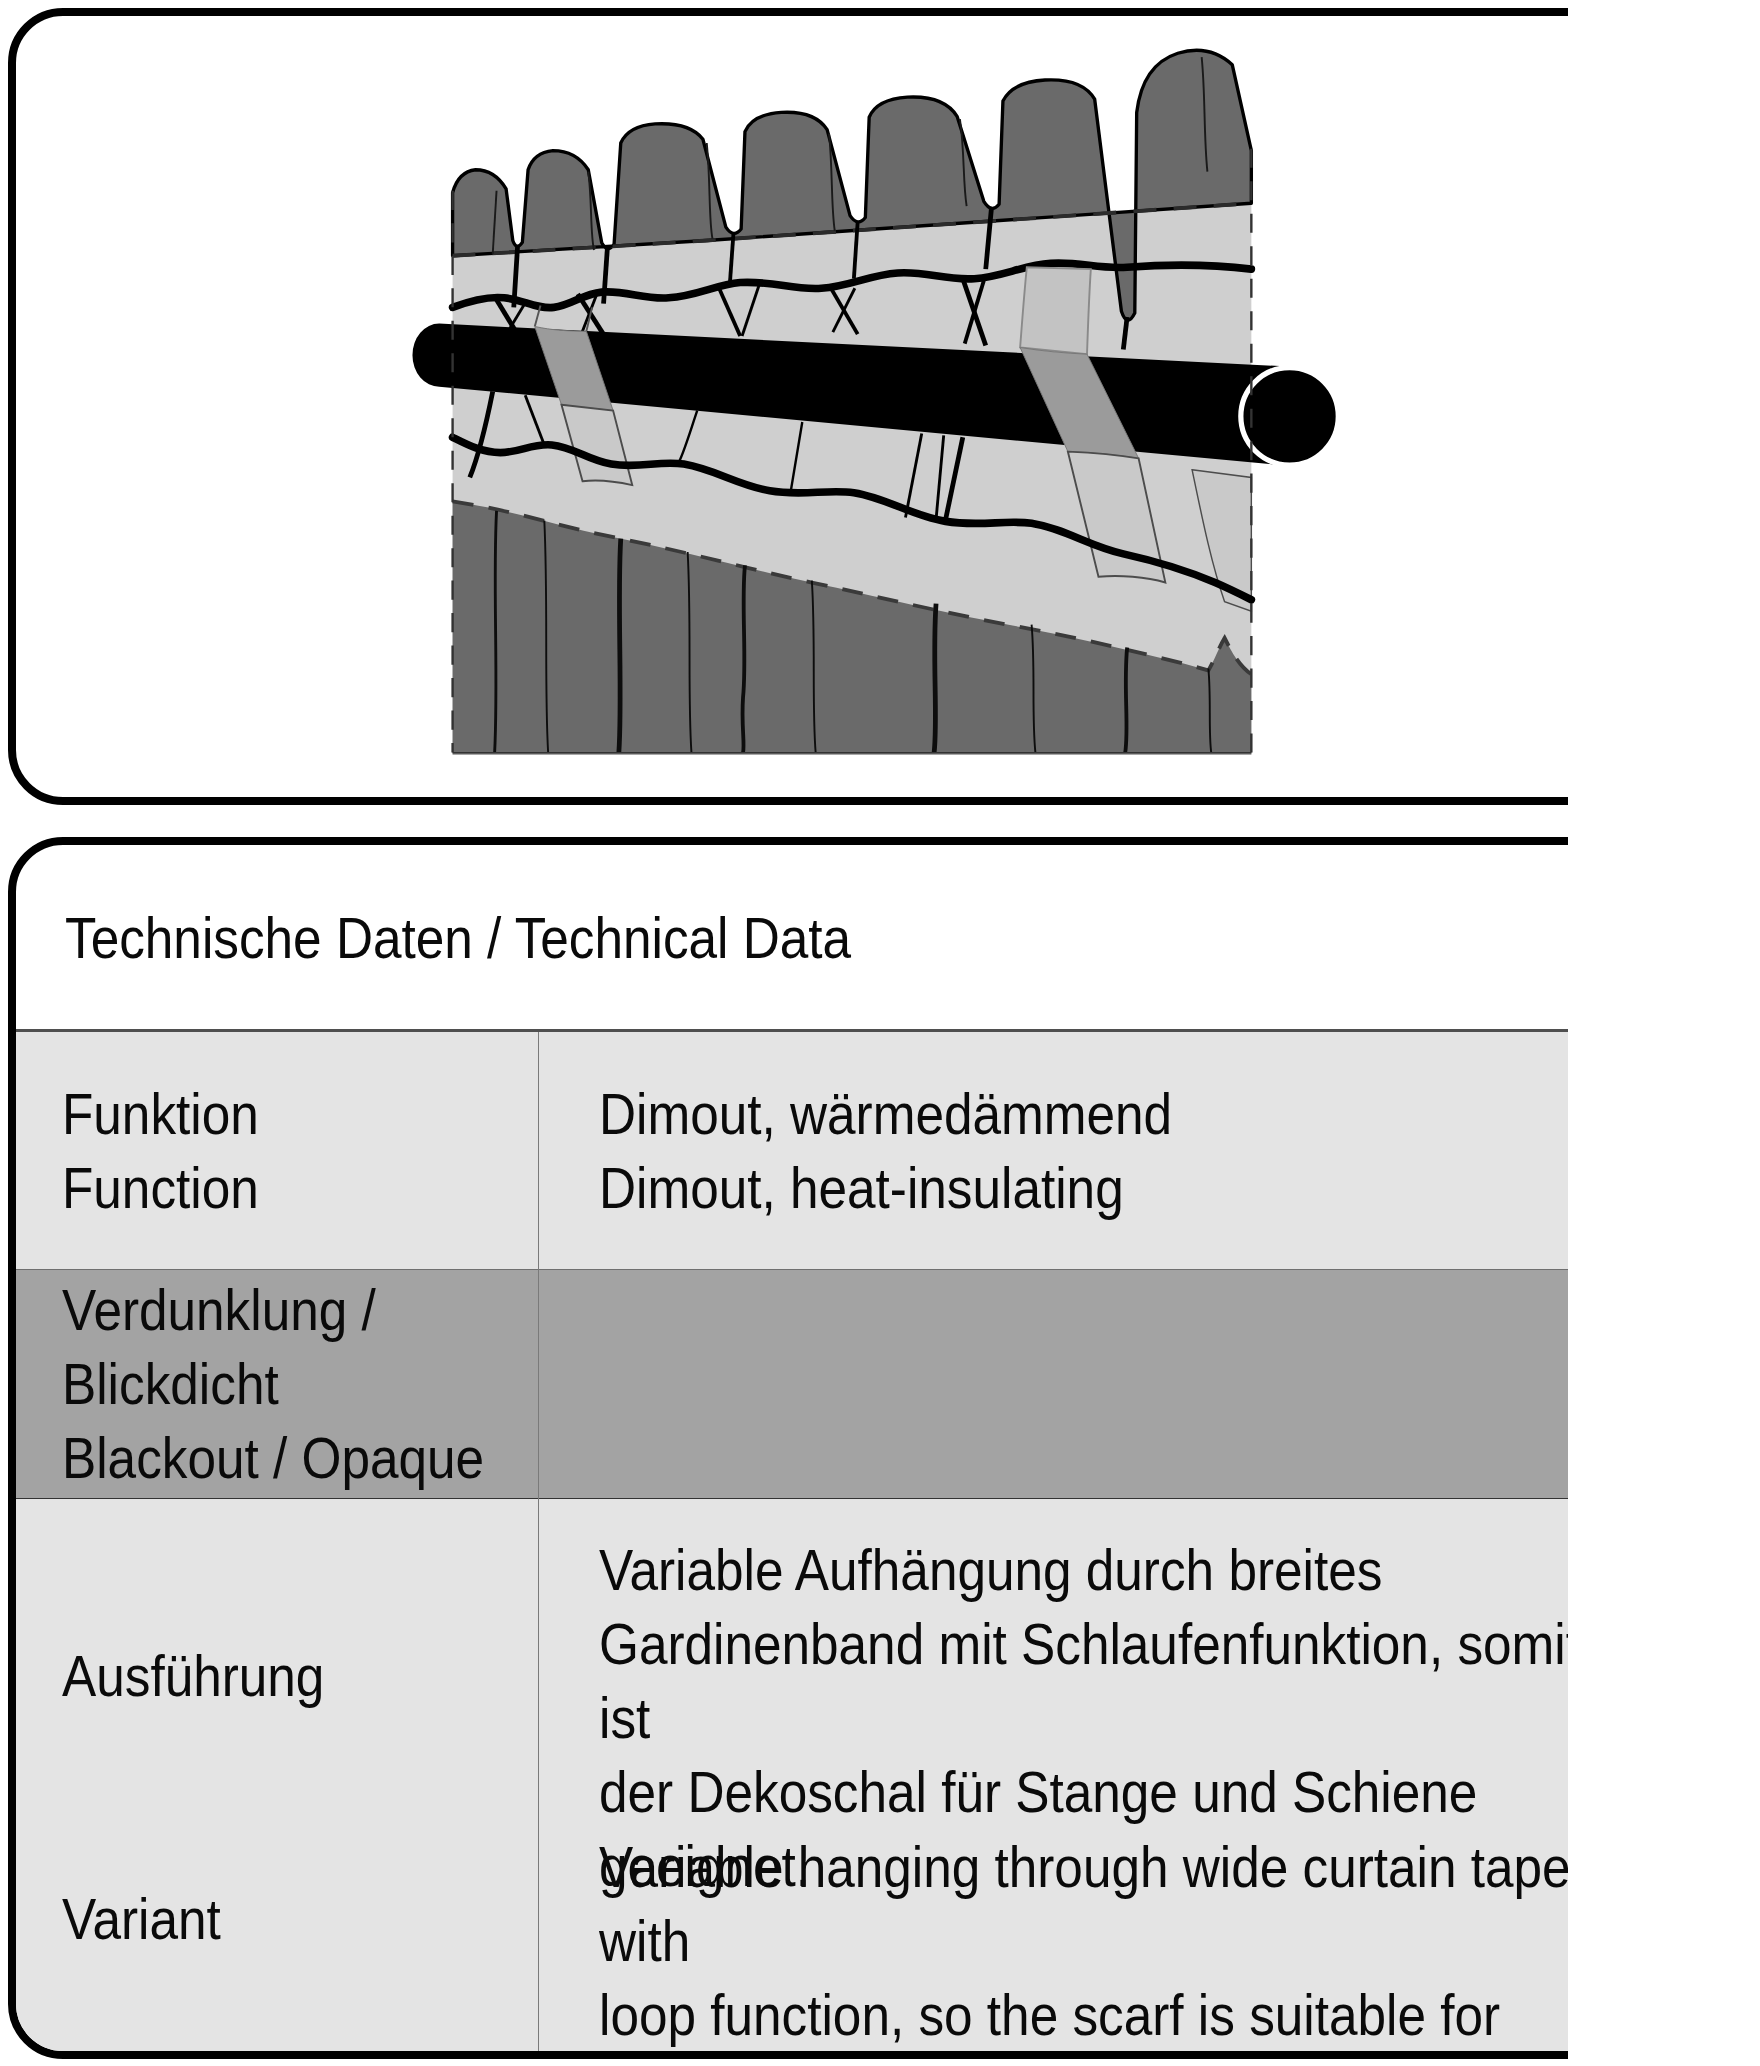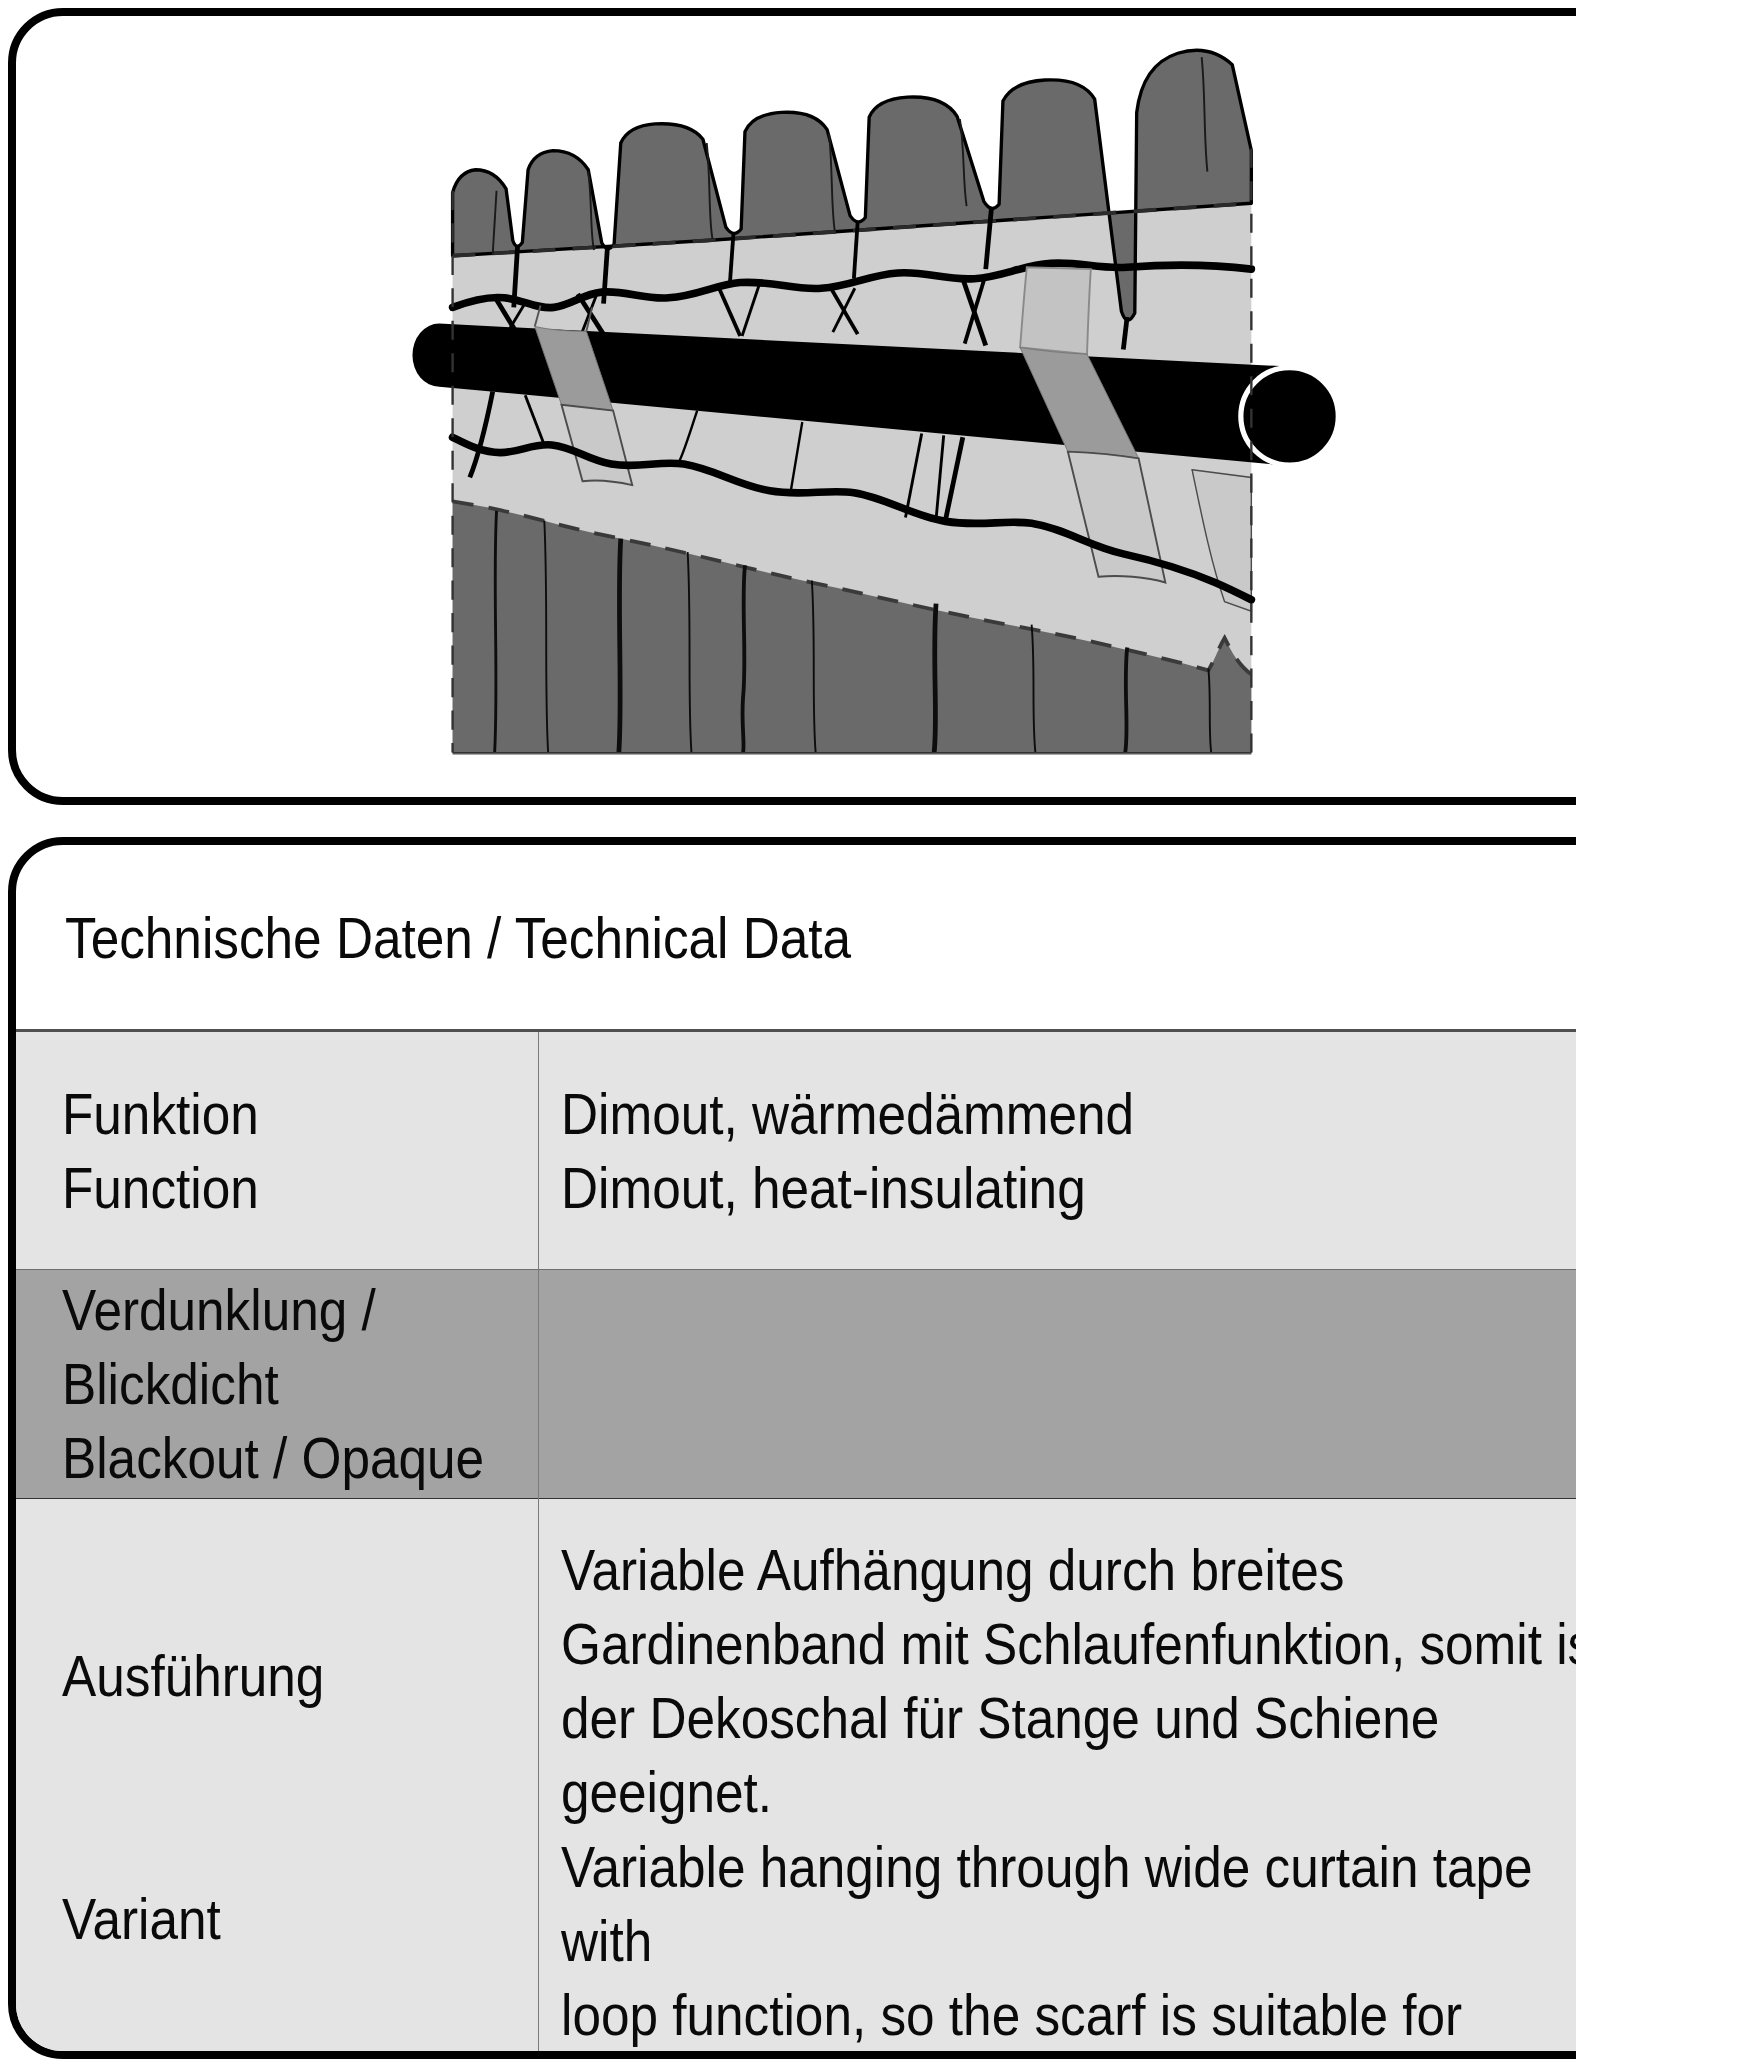--- a/index.html
+++ b/index.html
@@ -1,37 +1,37 @@
 <!DOCTYPE html>
 <html><head>
 <meta charset="utf-8">
 <style>
   html,body{margin:0;padding:0;background:#ffffff;}
   .screen{position:relative;width:1568px;height:2067px;background:#ffffff;overflow:hidden;
-          font-family:"Liberation Sans",sans-serif;color:#0a0a0a;padding-left:8px;}
+          font-family:"Liberation Sans",sans-serif;color:#0a0a0a;}
   .panel{position:absolute;left:7.6px;width:1745px;background:#ffffff;border:8.6px solid #000;
          border-radius:55px;box-sizing:border-box;}
   .panel-top{top:7.6px;height:797px;}
   .panel-bottom{top:837px;height:1222px;overflow:hidden;}
   .illu{position:absolute;left:385px;top:12.4px;width:965px;height:746px;}
   .title-row{position:absolute;left:0;top:0;right:0;height:184px;}
   .title-text{position:absolute;left:49px;top:59px;font-size:57px;line-height:69px;}
   .cx{display:inline-block;transform:scaleX(0.9);transform-origin:0 0;white-space:pre-line;}
   .tech-table{position:absolute;left:0;right:0;top:184px;bottom:0;border-top:3.8px solid #4f4f4f;
               display:flex;flex-direction:column;}
   .trow{position:relative;display:flex;}
   .trow.gray{background:#e4e4e4;}
   .trow.white{background:#a3a3a3;}
   .row-funktion{height:237px;}
   .row-blackout{height:228px;border-top:1.9px solid #6f6f6f;}
   .row-variant{flex:1 1 auto;border-top:1.9px solid #333;}
   .cell-label{width:522px;flex:0 0 522px;display:flex;align-items:center;box-sizing:border-box;
               padding-left:46px;position:relative;}
   .cell-value{flex:1 1 auto;display:flex;align-items:center;box-sizing:border-box;
-              padding-left:23px;position:relative;}
+              padding-left:23px;position:relative;margin-left:38px;}
   .divider{position:absolute;left:522px;top:0;bottom:0;width:1.9px;background:#7a7a7a;}
   .t{font-size:57px;line-height:74px;}
   .abs{position:absolute;}
 </style>
 </head>
 <body>
 
 <div class="screen">
 
   <div class="panel panel-top">

